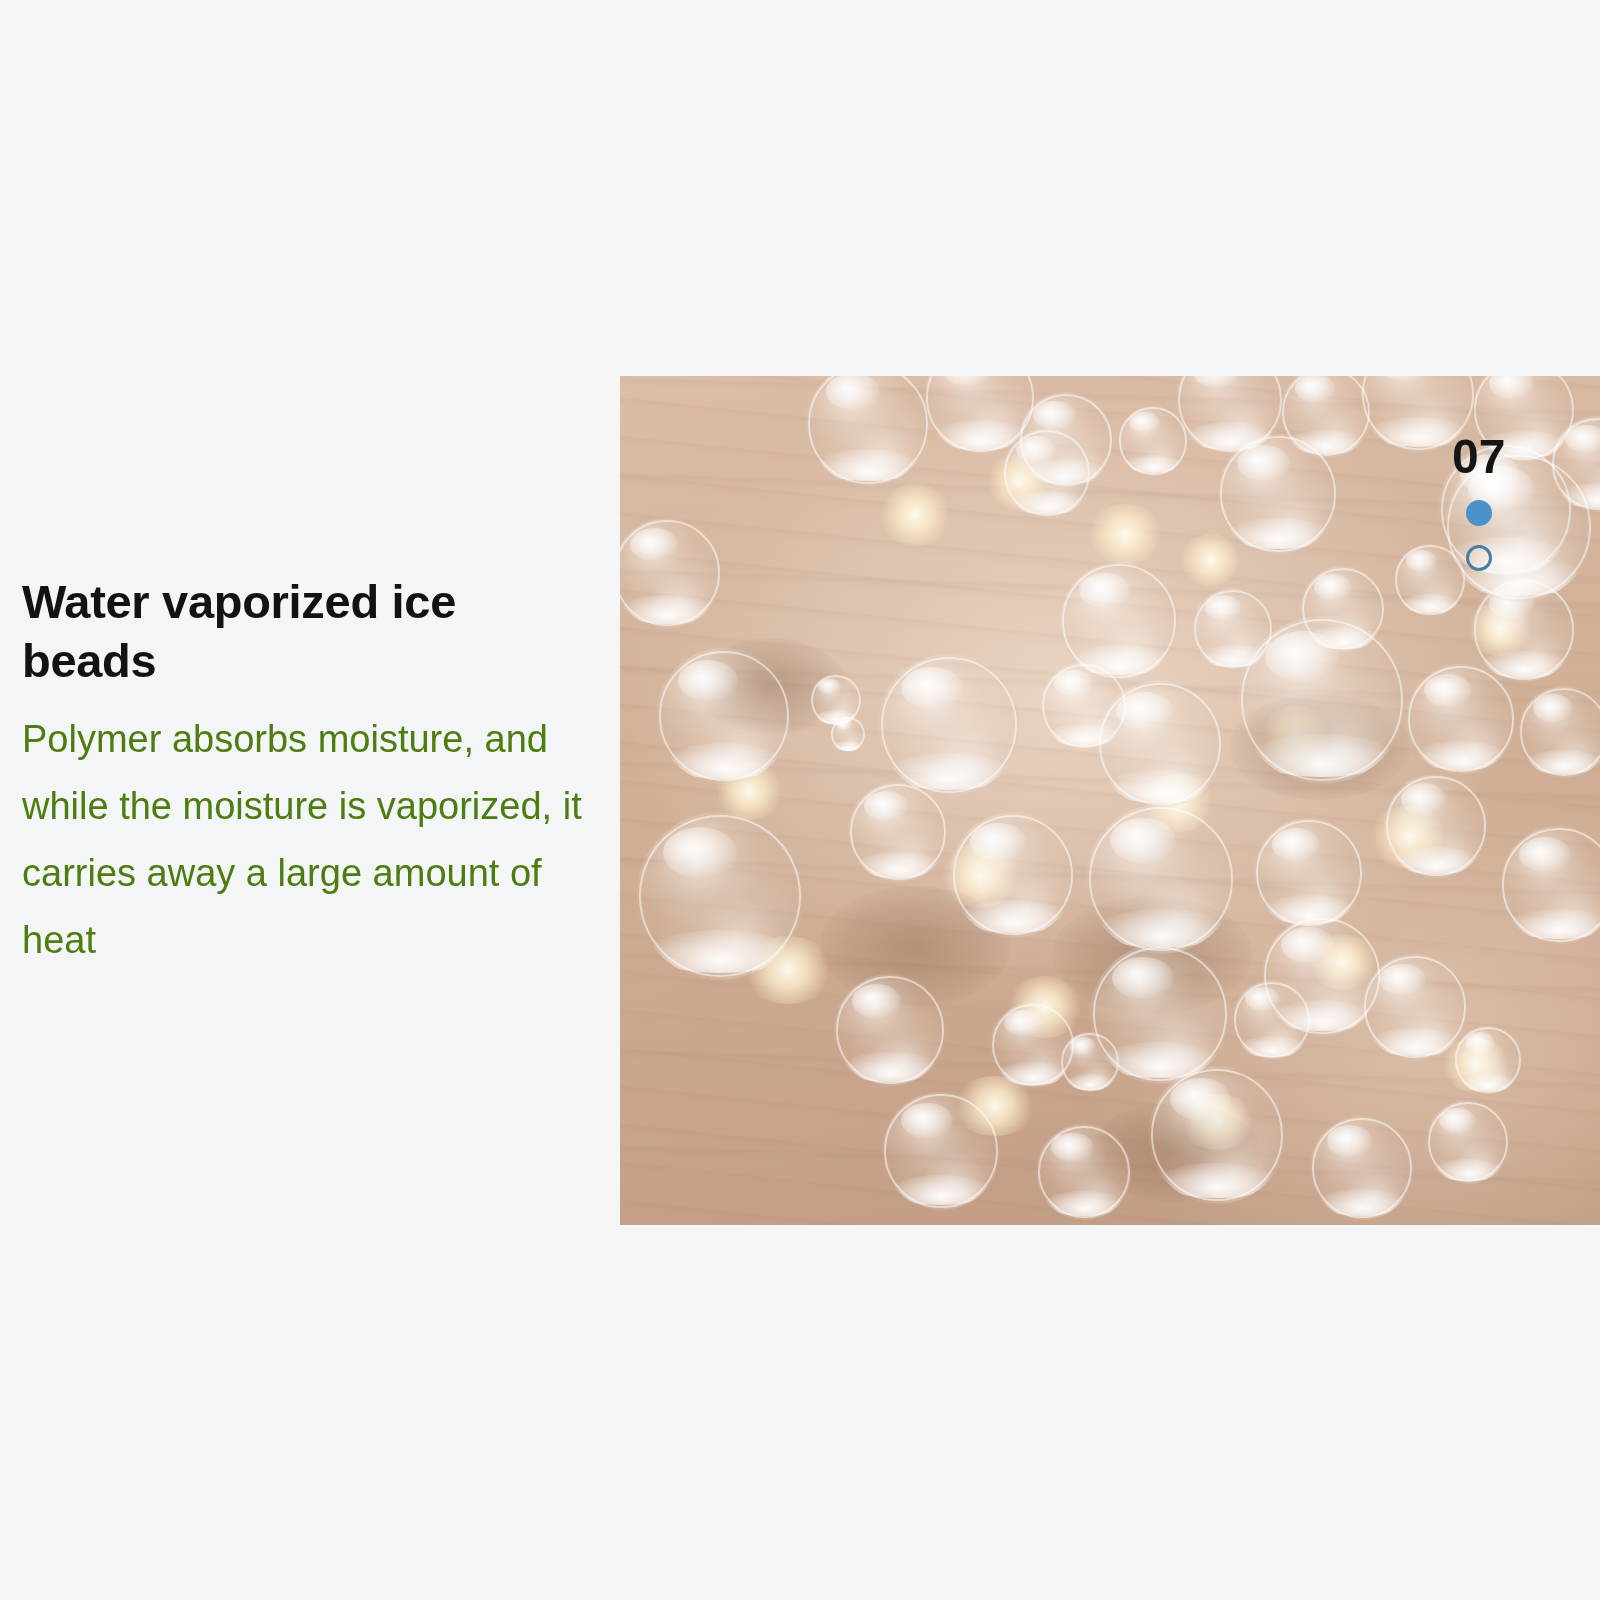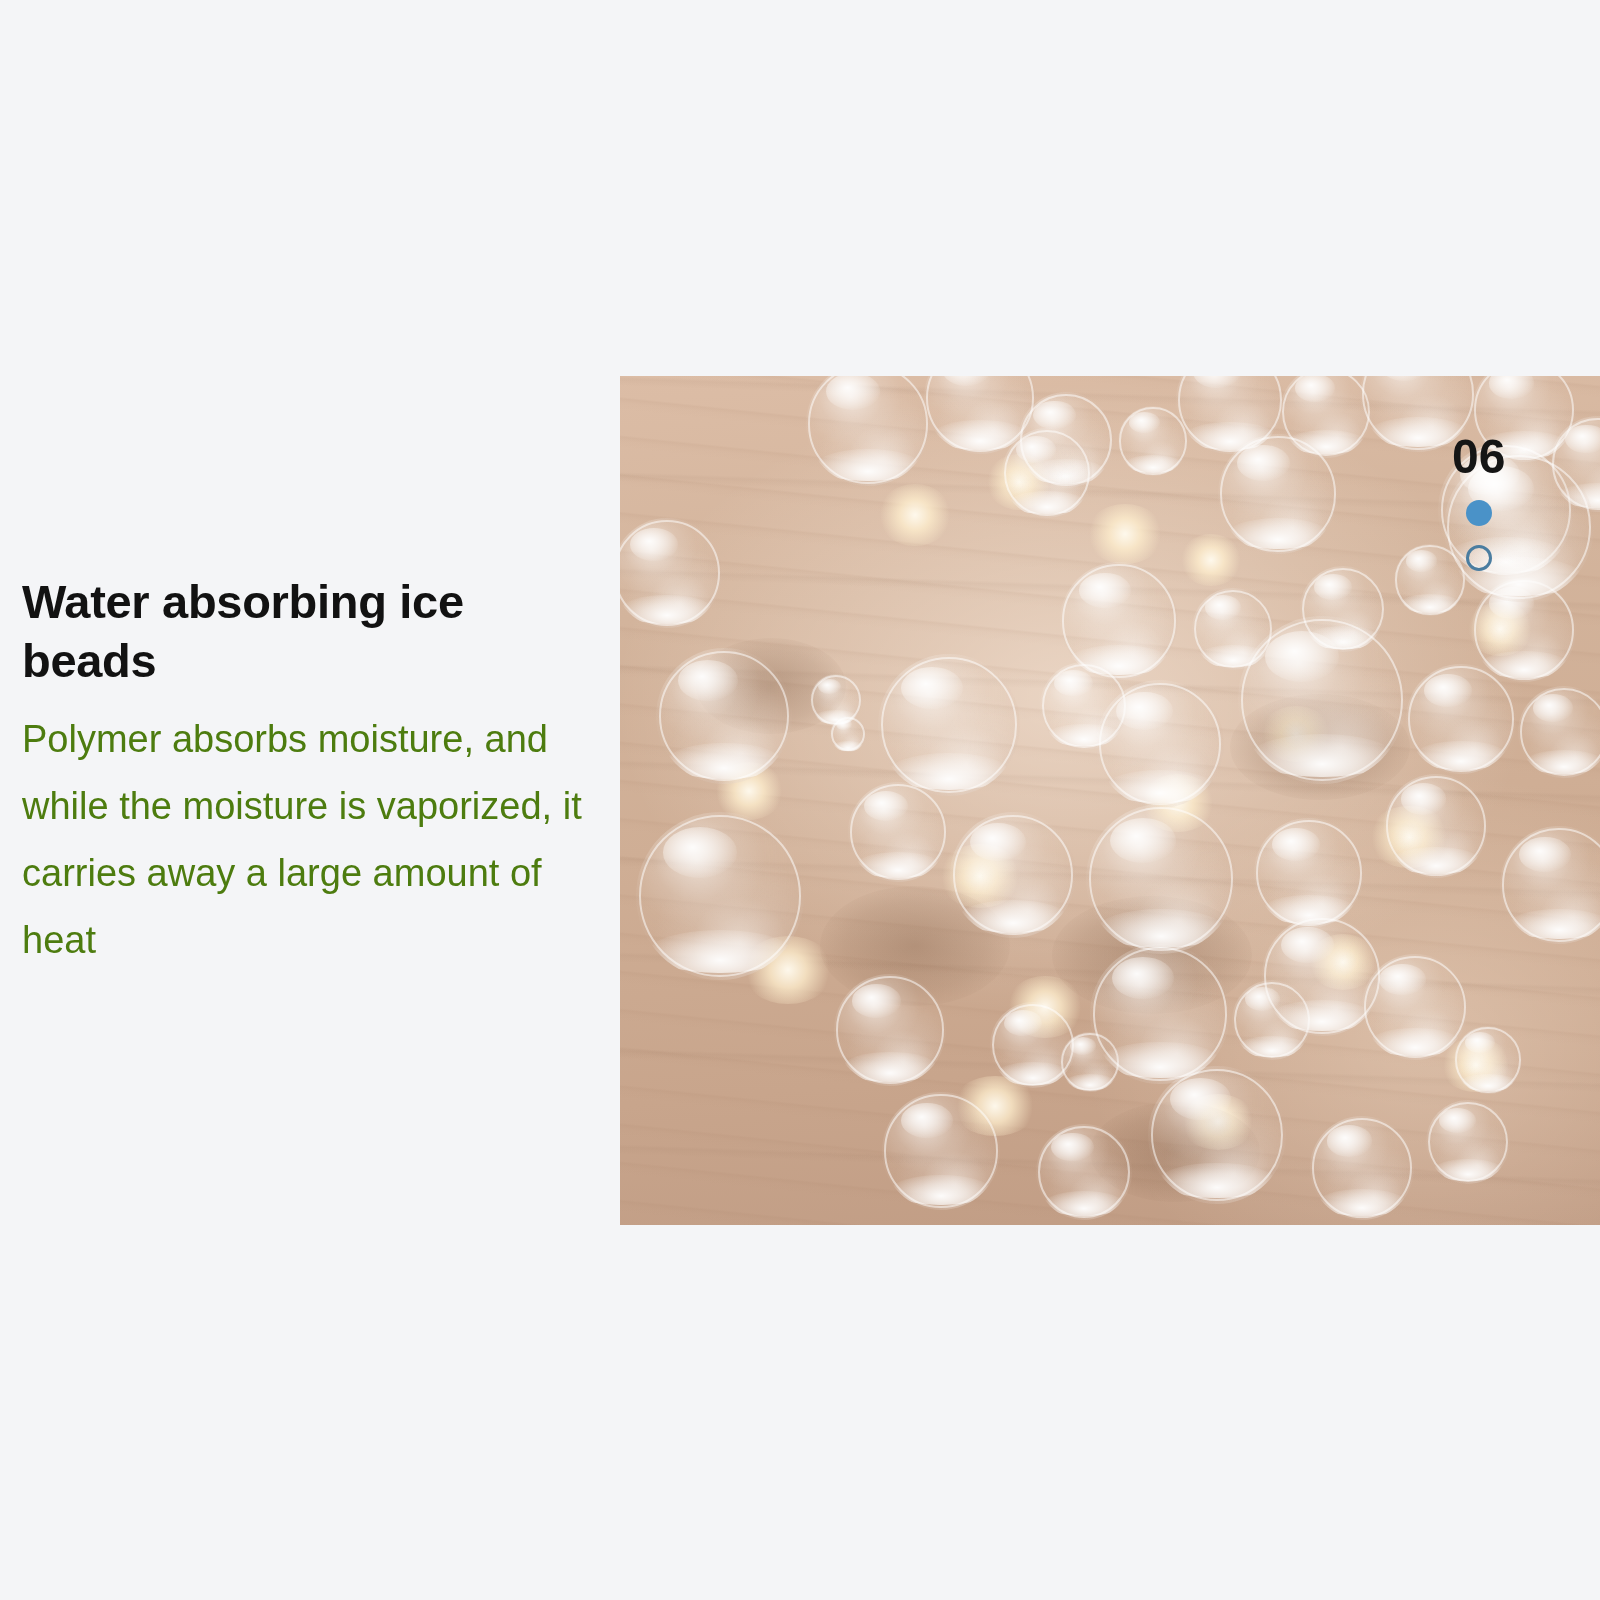--- a/index.html
+++ b/index.html
@@ -186,21 +186,21 @@
     border: 3px solid #4a7da0;
     background: transparent;
   }
 </style>
 </head>
 <body>
 
 <div id="page">
 
   <div class="text-panel">
-    <h1 class="feature-title">Water absorbing ice beads</h1>
+    <h1 class="feature-title">Water vaporized ice beads</h1>
     <p class="feature-desc">Polymer absorbs moisture, and while the moisture is vaporized, it carries away a large amount of heat</p>
   </div>
 
   <div class="photo">
 
     <div class="wood"></div>
     <div class="grain"></div>
     <div class="grain2"></div>
 
     <div class="caustic" style="left:258px;top:108px;width:74px;height:62px;"></div>
@@ -373,17 +373,17 @@
       </div>
     <div class="bead" style="left:690px;top:740px;width:104px;height:104px;">
         <span class="rimline"></span>
       </div>
     <div class="bead" style="left:806px;top:724px;width:84px;height:84px;">
         <span class="rimline"></span>
       </div>
 
   </div>
 
-  <div class="badge-num">06</div>
+  <div class="badge-num">07</div>
   <div class="dot-filled"></div>
   <div class="dot-hollow"></div>
 
 </div>
 
 </body></html>

